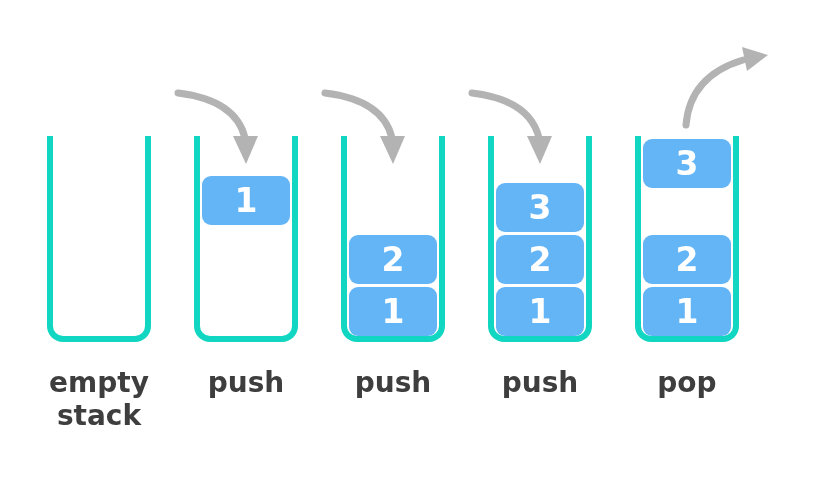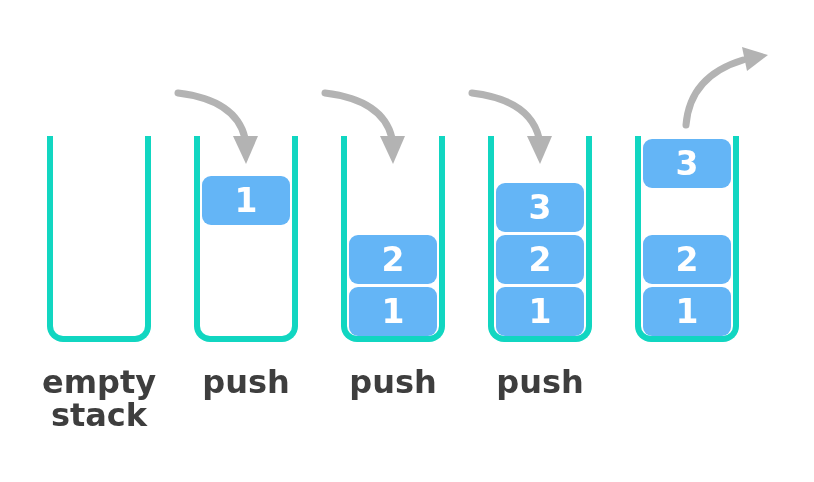--- a/index.html
+++ b/index.html
@@ -56,21 +56,21 @@
   .pos-level-3    { top: 183px; }
   .pos-dropping   { top: 176px; }
   .pos-popping    { top: 139px; }
   .stack-label {
     position: absolute;
     top: 366px;
     left: 50%;
     transform: translateX(-50%);
     width: 132px;
     text-align: center;
-    font-size: 32px;
+    font-size: 28px;
     font-weight: bold;
     line-height: 33px;
     color: #3e3e3e;
   }
   .arrow-svg {
     position: absolute;
     overflow: visible;
   }
   .push-arrow { top: 86px; left: -22px; }
   .pop-arrow  { top: 42px; left: 46px; }
@@ -120,15 +120,16 @@
 
   <div class="stack-group g4">
     <svg class="arrow-svg pop-arrow" width="92" height="85" viewBox="0 0 92 85">
       <path d="M 5 83 Q 9 34 62 18" fill="none" stroke="#b3b3b3" stroke-width="7" stroke-linecap="round"></path>
       <polygon points="87,13 61,5 66,29" fill="#b3b3b3"></polygon>
     </svg>
     <div class="container"></div>
     <div class="box pos-popping">3</div>
     <div class="box pos-level-2">2</div>
     <div class="box pos-level-1">1</div>
+    <div class="stack-label">pop</div>
   </div>
 
 </div>
 
 </body></html>

